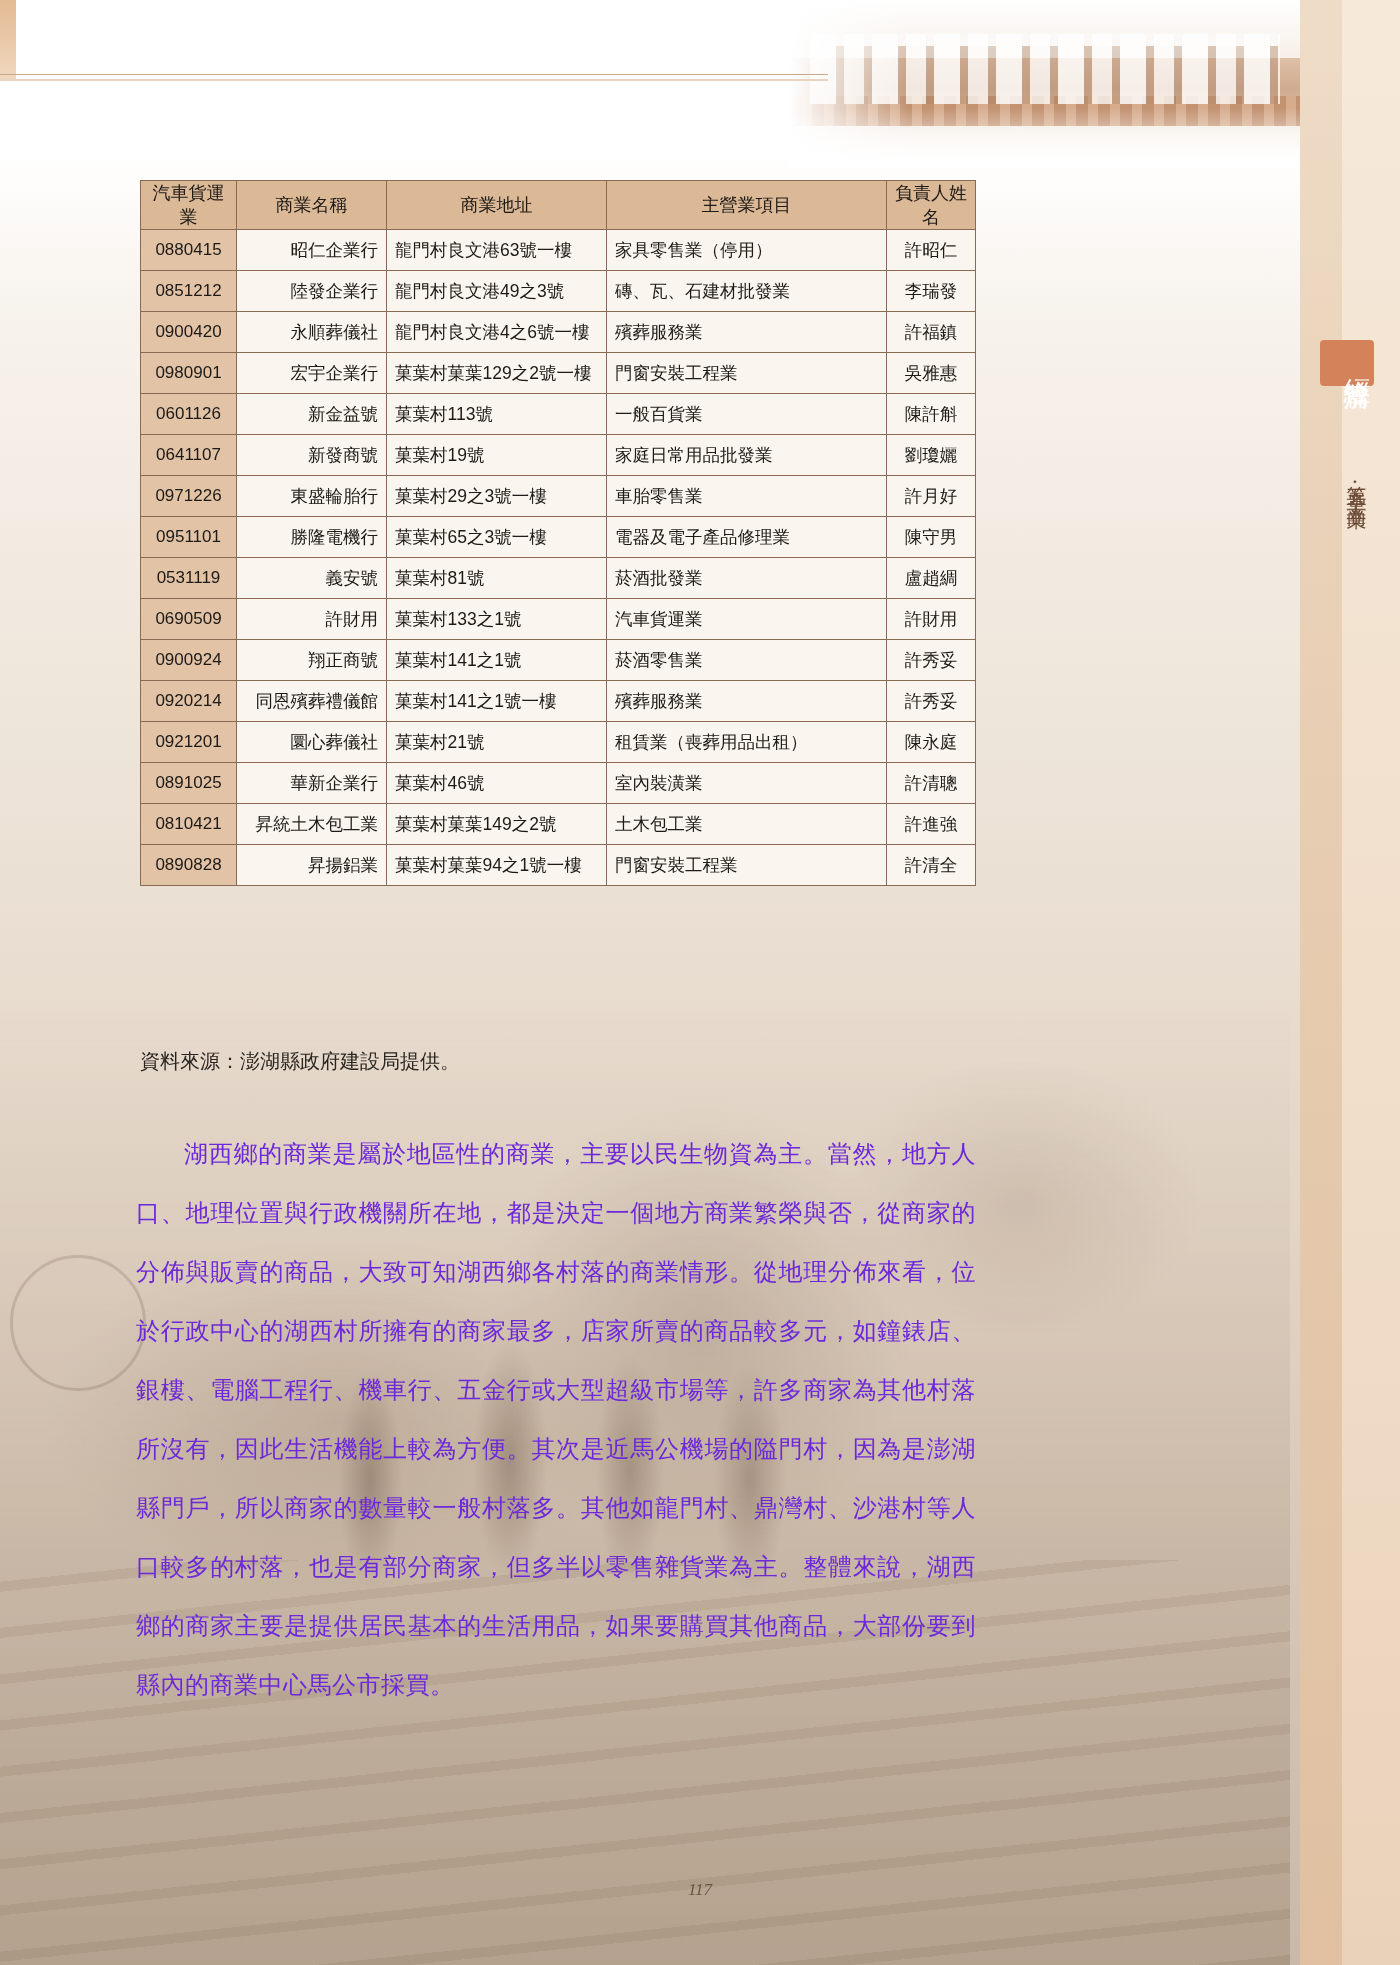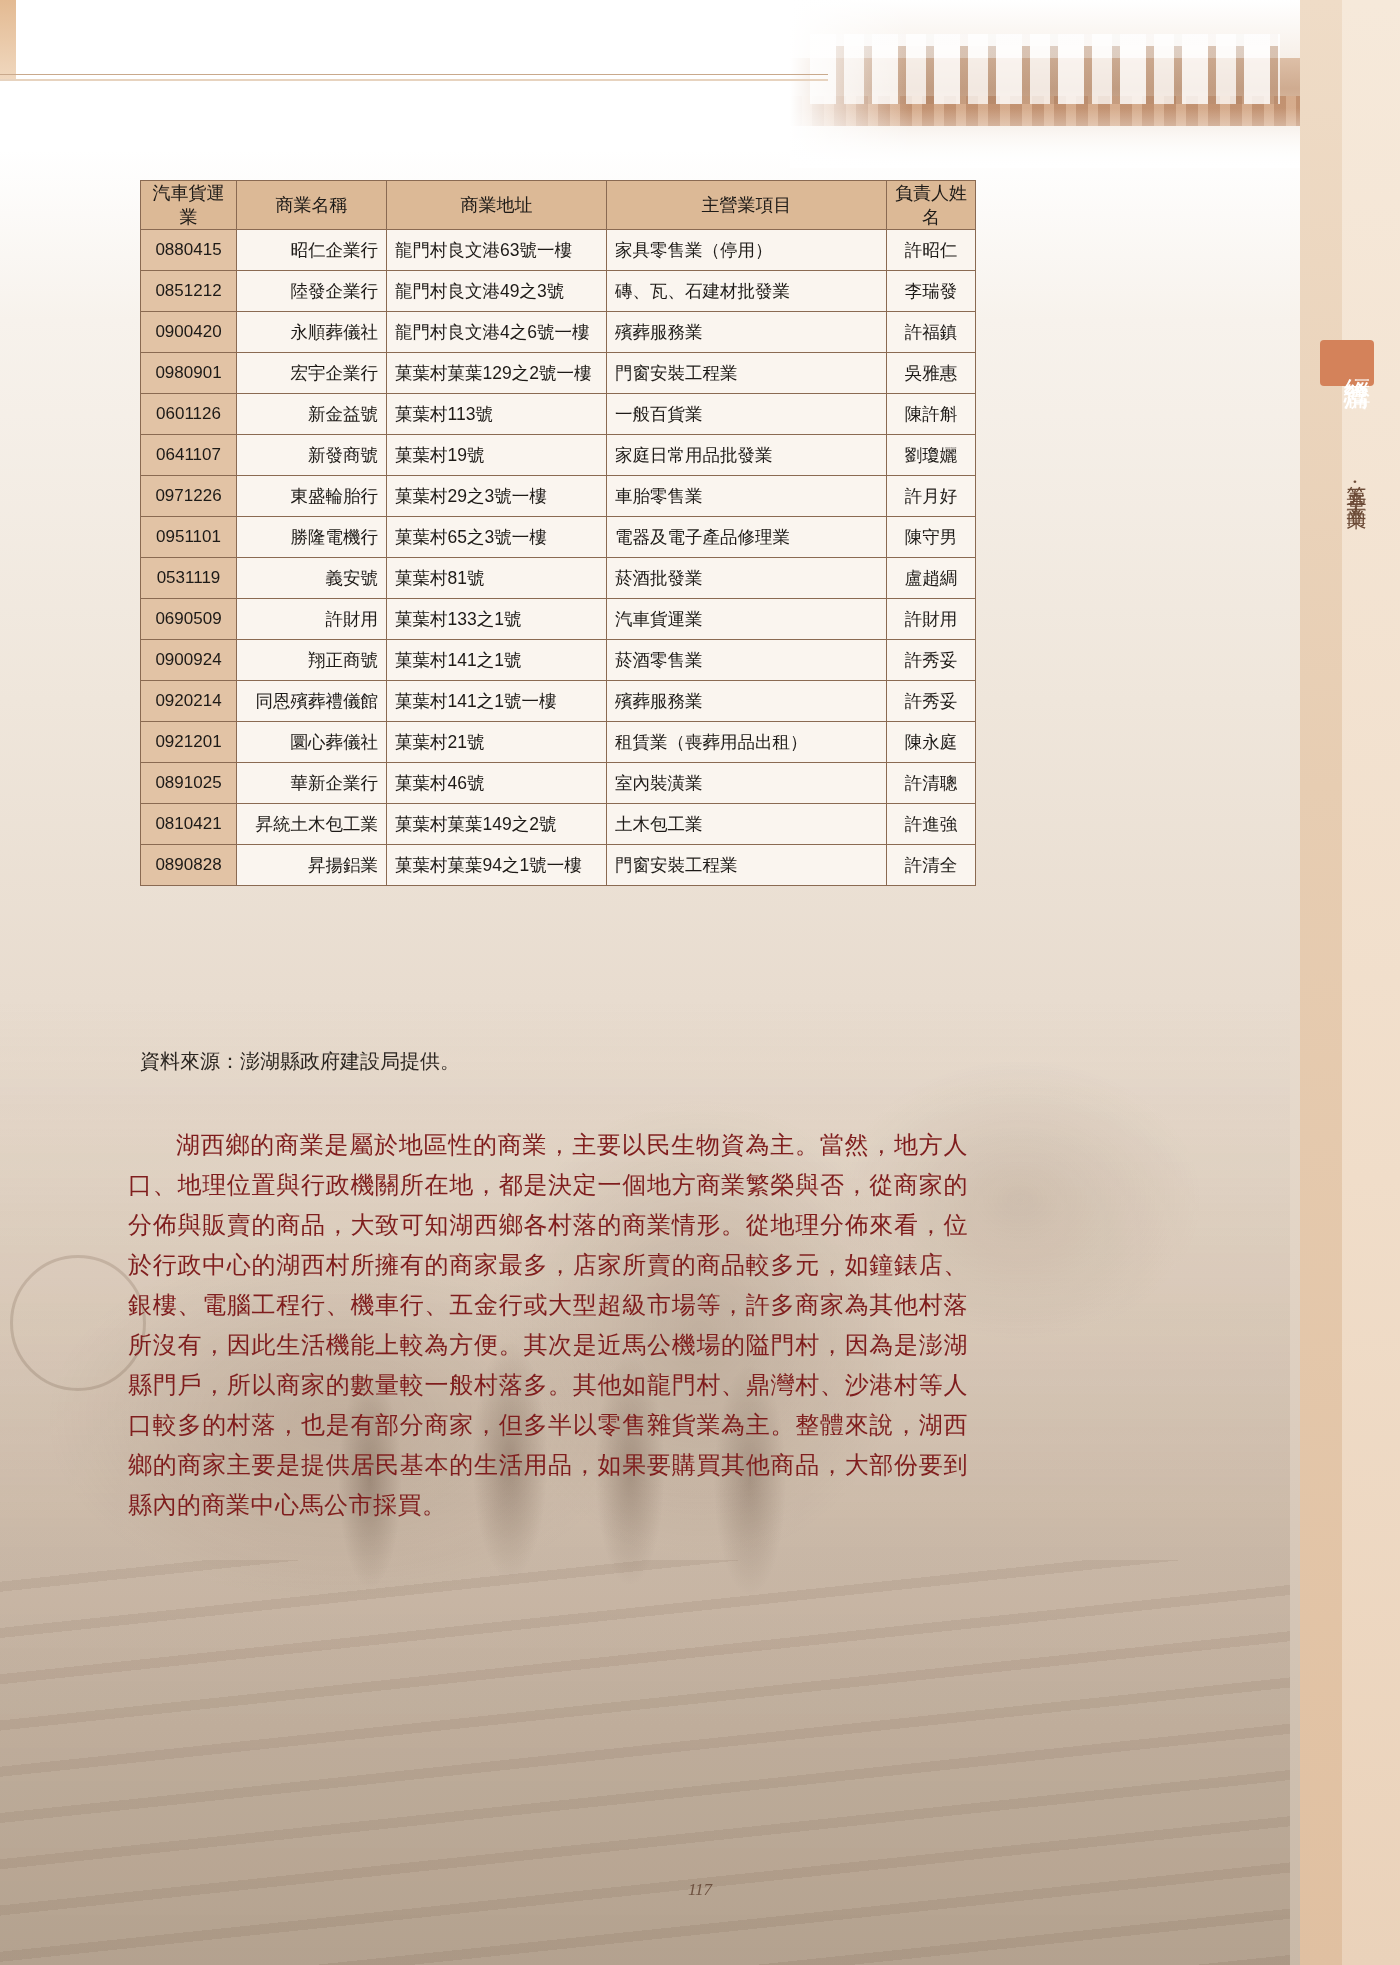--- a/index.html
+++ b/index.html
@@ -278,26 +278,26 @@
     left: 140px;
     top: 1048px;
     font-size: 20px;
     color: #2a2520;
     font-family: "Liberation Sans", sans-serif;
   }
 
   
   .body-text {
     position: absolute;
-    left: 128px;
+    left: 136px;
     top: 1125px;
     width: 840px;
     font-size: 24px;
-    line-height: 40px;
-    color: #7f1d1d;
+    line-height: 59px;
+    color: #6d28d9;
     text-align: justify;
     text-indent: 48px;
     font-family: "Liberation Serif", "DejaVu Serif", serif;
     letter-spacing: 0.5px;
   }
 
   
   .folio {
     position: absolute;
     left: 640px;

